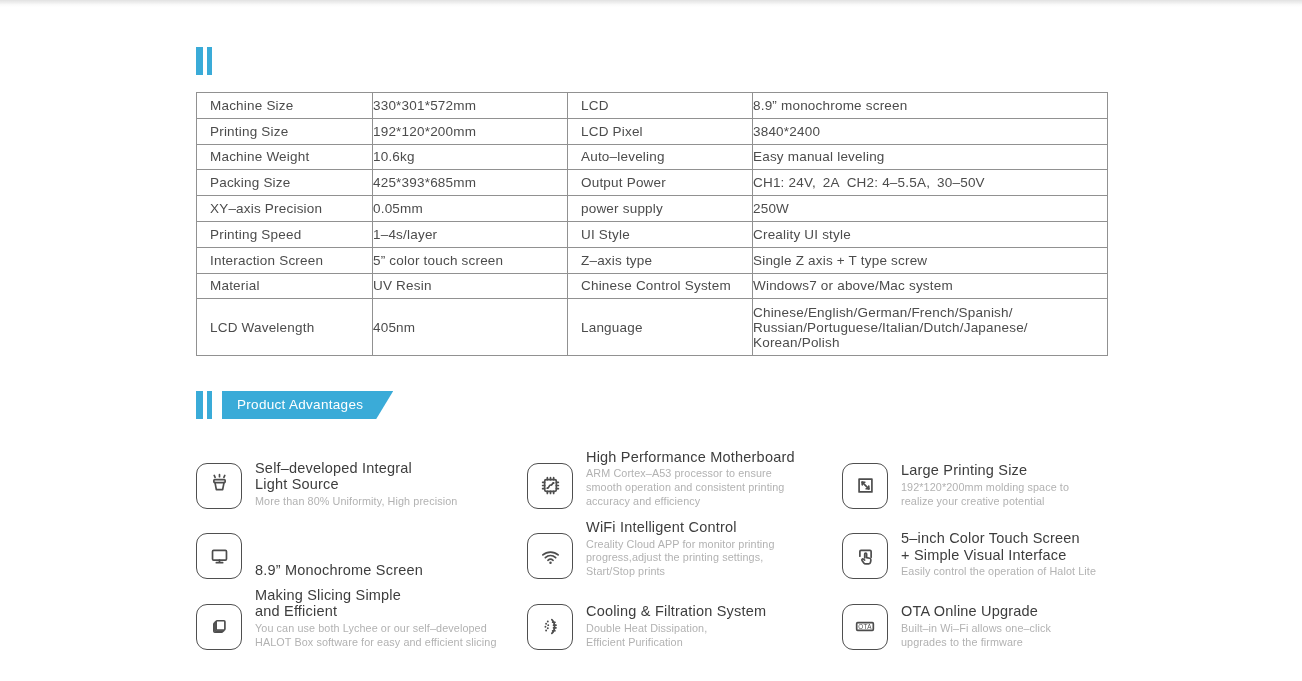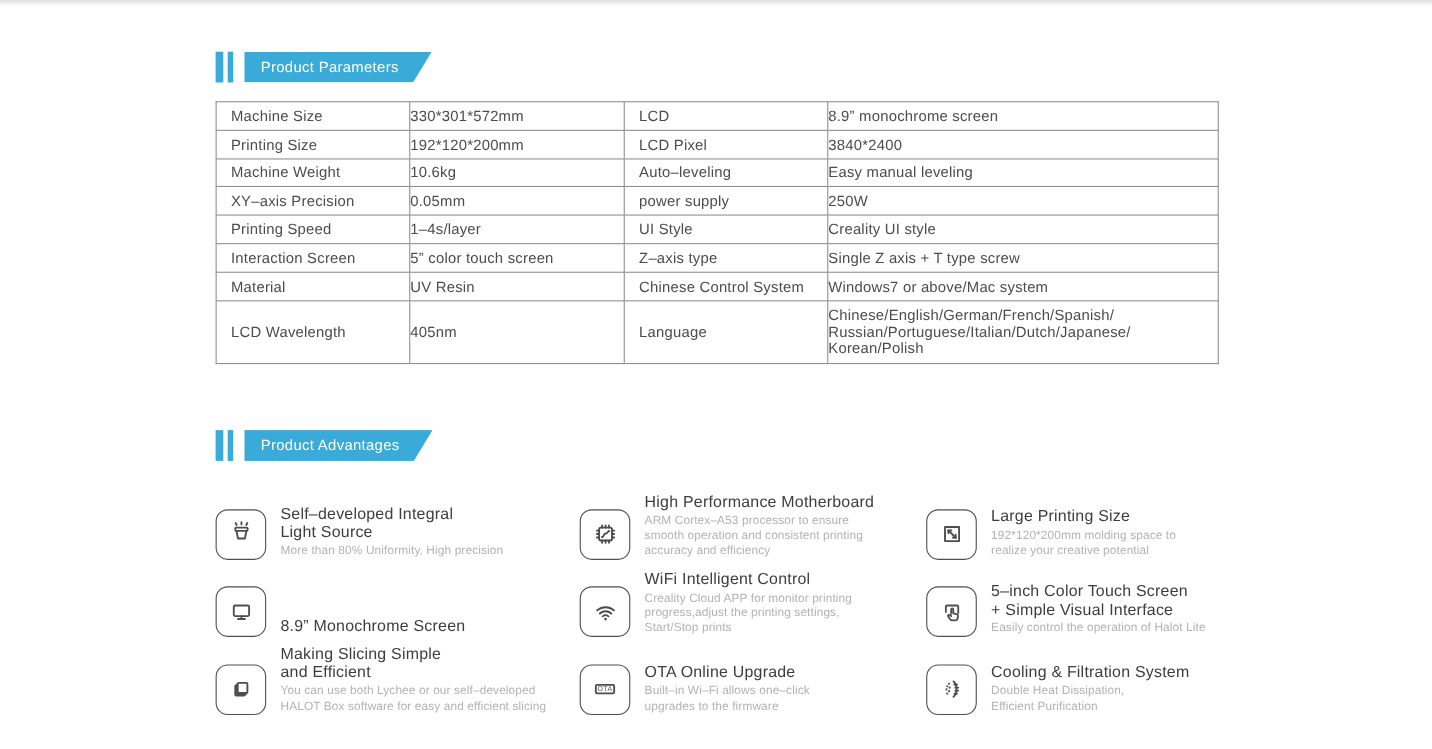--- a/index.html
+++ b/index.html
@@ -49,21 +49,20 @@
 </head>
 <body>
 
 <div class="page">
 
   <div class="top-strip"></div>
 
   <div class="ribbon" style="top:47px">
     <span class="bar b1"></span>
     <span class="bar b2"></span>
-    <span class="banner">Product Parameters</span>
   </div>
 
   <table id="spec-table">
     <colgroup>
       <col style="width:176px">
         <col style="width:195px">
         <col style="width:185px">
         <col style="width:355px">
     </colgroup>
     <tbody>
@@ -79,20 +78,26 @@
           <td class="lab">LCD Pixel</td>
           <td class="val">3840*2400</td>
         </tr>
         <tr>
           <td class="lab">Machine Weight</td>
           <td class="val">10.6kg</td>
           <td class="lab">Auto–leveling</td>
           <td class="val">Easy manual leveling</td>
         </tr>
         <tr>
+          <td class="lab">Packing Size</td>
+          <td class="val">425*393*685mm</td>
+          <td class="lab">Output Power</td>
+          <td class="val">CH1: 24V, 2A CH2: 4–5.5A, 30–50V</td>
+        </tr>
+        <tr>
           <td class="lab">XY–axis Precision</td>
           <td class="val">0.05mm</td>
           <td class="lab">power supply</td>
           <td class="val">250W</td>
         </tr>
         <tr>
           <td class="lab">Printing Speed</td>
           <td class="val">1–4s/layer</td>
           <td class="lab">UI Style</td>
           <td class="val">Creality UI style</td>
@@ -222,33 +227,20 @@
     <rect x="7" y="8.9" width="7.8" height="8.2" rx="0.8"></rect>
     <rect x="8" y="7.9" width="7.8" height="8.2" rx="0.8" fill="#fff"></rect>
     <rect x="9" y="6.9" width="7.8" height="8.2" rx="0.8" fill="#fff"></rect>
           </svg>
         </span>
         <div class="adv-text">
           <div class="adv-title">Making Slicing Simple
 and Efficient</div>
           <div class="adv-desc">You can use both Lychee or our self–developed
 HALOT Box software for easy and efficient slicing</div>
-        </div>
-      </div>
-      <div class="adv-card">
-        <span class="adv-icon">
-          <svg width="30" height="27" viewBox="0 0 26 24" fill="none" stroke="#4d4d4d" stroke-width="1.5" stroke-linecap="round" stroke-linejoin="round">
-    <rect x="5.6" y="8.6" width="14.8" height="6.8" rx="0.9"></rect>
-    <text x="13" y="13.9" text-anchor="middle" font-size="5.6" letter-spacing="0.3" fill="#4d4d4d" stroke="none" font-family="Liberation Sans, sans-serif">OTA</text>
-          </svg>
-        </span>
-        <div class="adv-text">
-          <div class="adv-title">OTA Online Upgrade</div>
-          <div class="adv-desc">Built–in Wi–Fi allows one–click
-upgrades to the firmware</div>
         </div>
       </div>
       <div class="adv-card">
         <span class="adv-icon">
           <svg width="27" height="27" viewBox="0 0 24 24" fill="none" stroke="#4d4d4d" stroke-width="1.5" stroke-linecap="round" stroke-linejoin="round">
     <path d="M13.2 5.8 C16.4 8.6 16.4 15.4 13.2 18.2"></path>
     <path d="M13.9 8.2h2.1M14.7 10.8h2.2M14.7 13.2h2.2M13.9 15.8h2.1"></path>
     <circle cx="9.6" cy="7.6" r="0.85" fill="#4d4d4d" stroke="none"></circle>
     <circle cx="8.1" cy="9.6" r="0.85" fill="#4d4d4d" stroke="none"></circle>
     <circle cx="10" cy="10.8" r="0.85" fill="#4d4d4d" stroke="none"></circle>
@@ -256,15 +248,28 @@
     <circle cx="9.6" cy="13.6" r="0.85" fill="#4d4d4d" stroke="none"></circle>
     <circle cx="8.1" cy="15.6" r="0.85" fill="#4d4d4d" stroke="none"></circle>
           </svg>
         </span>
         <div class="adv-text">
           <div class="adv-title">Cooling &amp; Filtration System</div>
           <div class="adv-desc">Double Heat Dissipation,
 Efficient Purification</div>
         </div>
       </div>
+      <div class="adv-card">
+        <span class="adv-icon">
+          <svg width="30" height="27" viewBox="0 0 26 24" fill="none" stroke="#4d4d4d" stroke-width="1.5" stroke-linecap="round" stroke-linejoin="round">
+    <rect x="5.6" y="8.6" width="14.8" height="6.8" rx="0.9"></rect>
+    <text x="13" y="13.9" text-anchor="middle" font-size="5.6" letter-spacing="0.3" fill="#4d4d4d" stroke="none" font-family="Liberation Sans, sans-serif">OTA</text>
+          </svg>
+        </span>
+        <div class="adv-text">
+          <div class="adv-title">OTA Online Upgrade</div>
+          <div class="adv-desc">Built–in Wi–Fi allows one–click
+upgrades to the firmware</div>
+        </div>
+      </div>
     </div>
 
 </div>
 
 </body></html>

